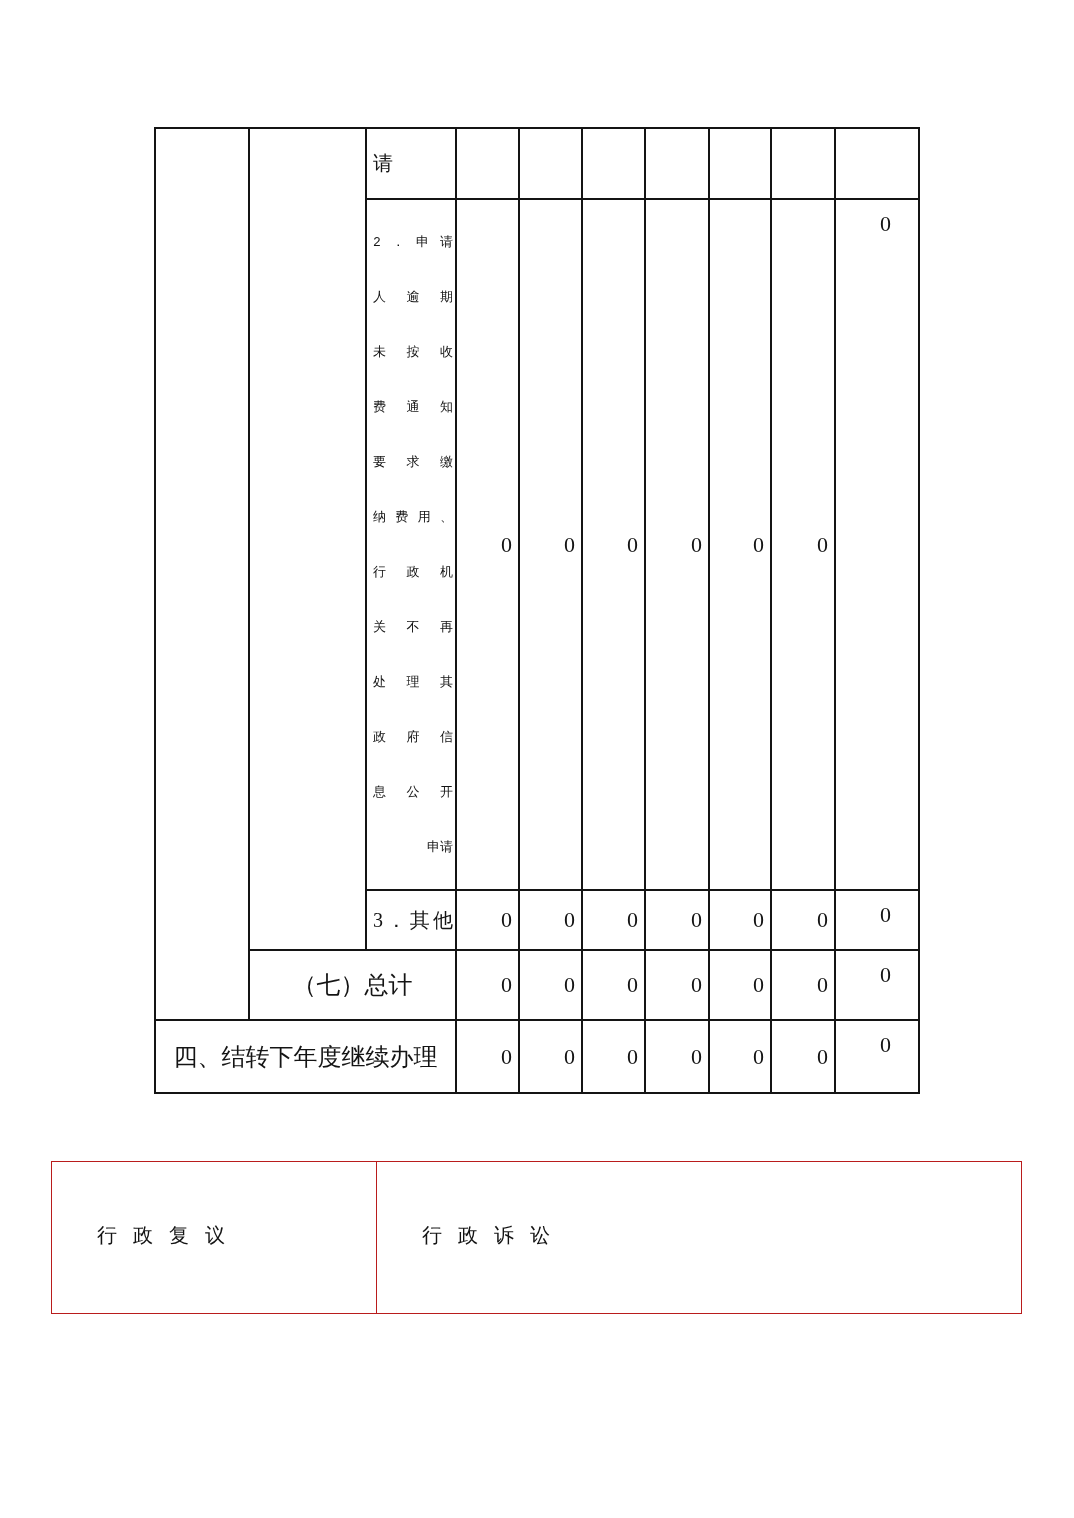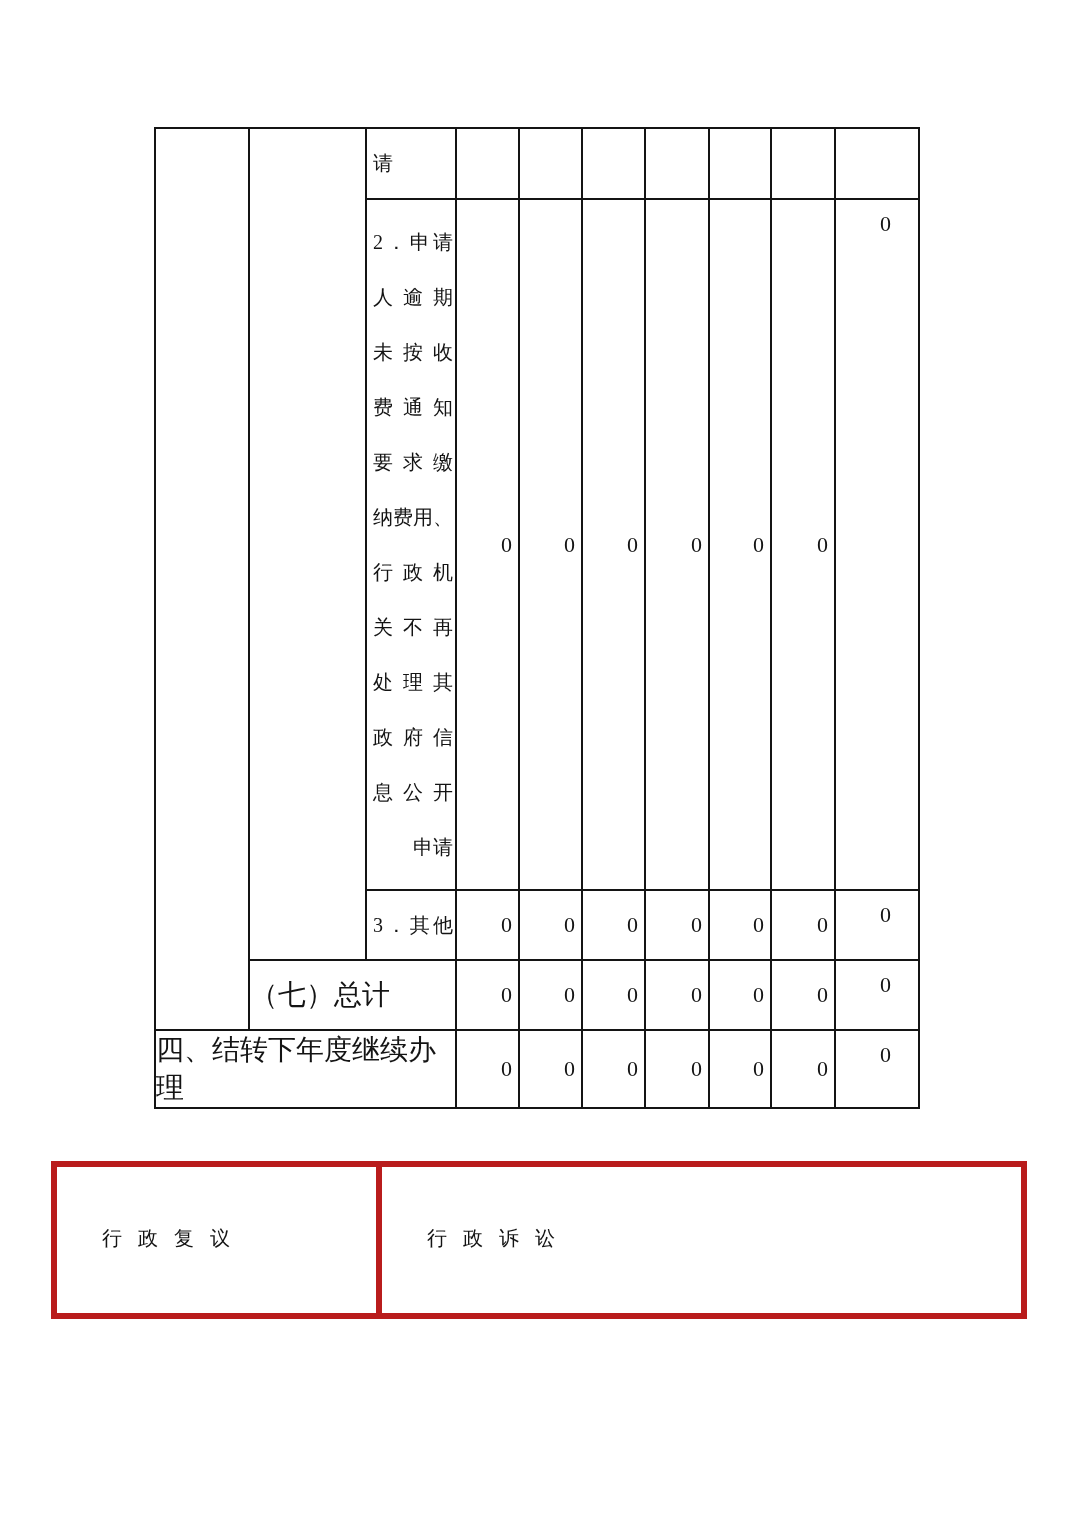--- a/index.html
+++ b/index.html
@@ -25,28 +25,29 @@
   
   .lbl {
     vertical-align: middle;
     padding: 0 2px 0 6px !important;
     font-size: 20px;
   }
   .lbl-single { text-align: left; }
   .jlast { text-align: justify; text-align-last: justify; }
   .jline, .pline {
     height: 55px; line-height: 55px;
-    font-size: 20px;
+    font-size: 13px;
+    font-family: Liberation Mono, monospace;
   }
   .jline { text-align: justify; text-align-last: justify; }
   .pline { text-align: right; }
   
   .merged-lbl {
-    text-align: left; vertical-align: middle;
-    font-size: 28px;
+    text-align: center; vertical-align: middle;
+    font-size: 24px;
     margin-top: 43px;
   }
   
   .val {
     font-size: 22px;
     text-align: right; vertical-align: middle;
     padding-right: 6px !important;
   }
   .val-top {
     font-size: 22px;
@@ -60,21 +61,21 @@
     font-size: 21px; line-height: 30px;
     white-space: nowrap;
   }
 
   
   #table2 {
     position: absolute; left: 51px; top: 1161px;
     border-collapse: collapse; table-layout: fixed;
   }
   #table2 td {
-    border: 6px solid #b91c1c;
+    border: 1px solid #b91c1c;
     vertical-align: middle;
     font-size: 20px;
     letter-spacing: 16px;
     padding: 0 0 4px 45px;
     overflow: hidden;
   }
 </style>
 </head>
 <body>
 
@@ -125,21 +126,21 @@
       </td>
       <td class="val">0</td>
       <td class="val">0</td>
       <td class="val">0</td>
       <td class="val">0</td>
       <td class="val">0</td>
       <td class="val">0</td>
       <td class="val-top">0</td>
     </tr>
 
-    <tr style="height:70px">
+    <tr style="height:60px">
       <td class="lbl jlast">3．其他</td>
       <td class="val">0</td>
       <td class="val">0</td>
       <td class="val">0</td>
       <td class="val">0</td>
       <td class="val">0</td>
       <td class="val">0</td>
       <td class="val-top">0</td>
     </tr>
 

